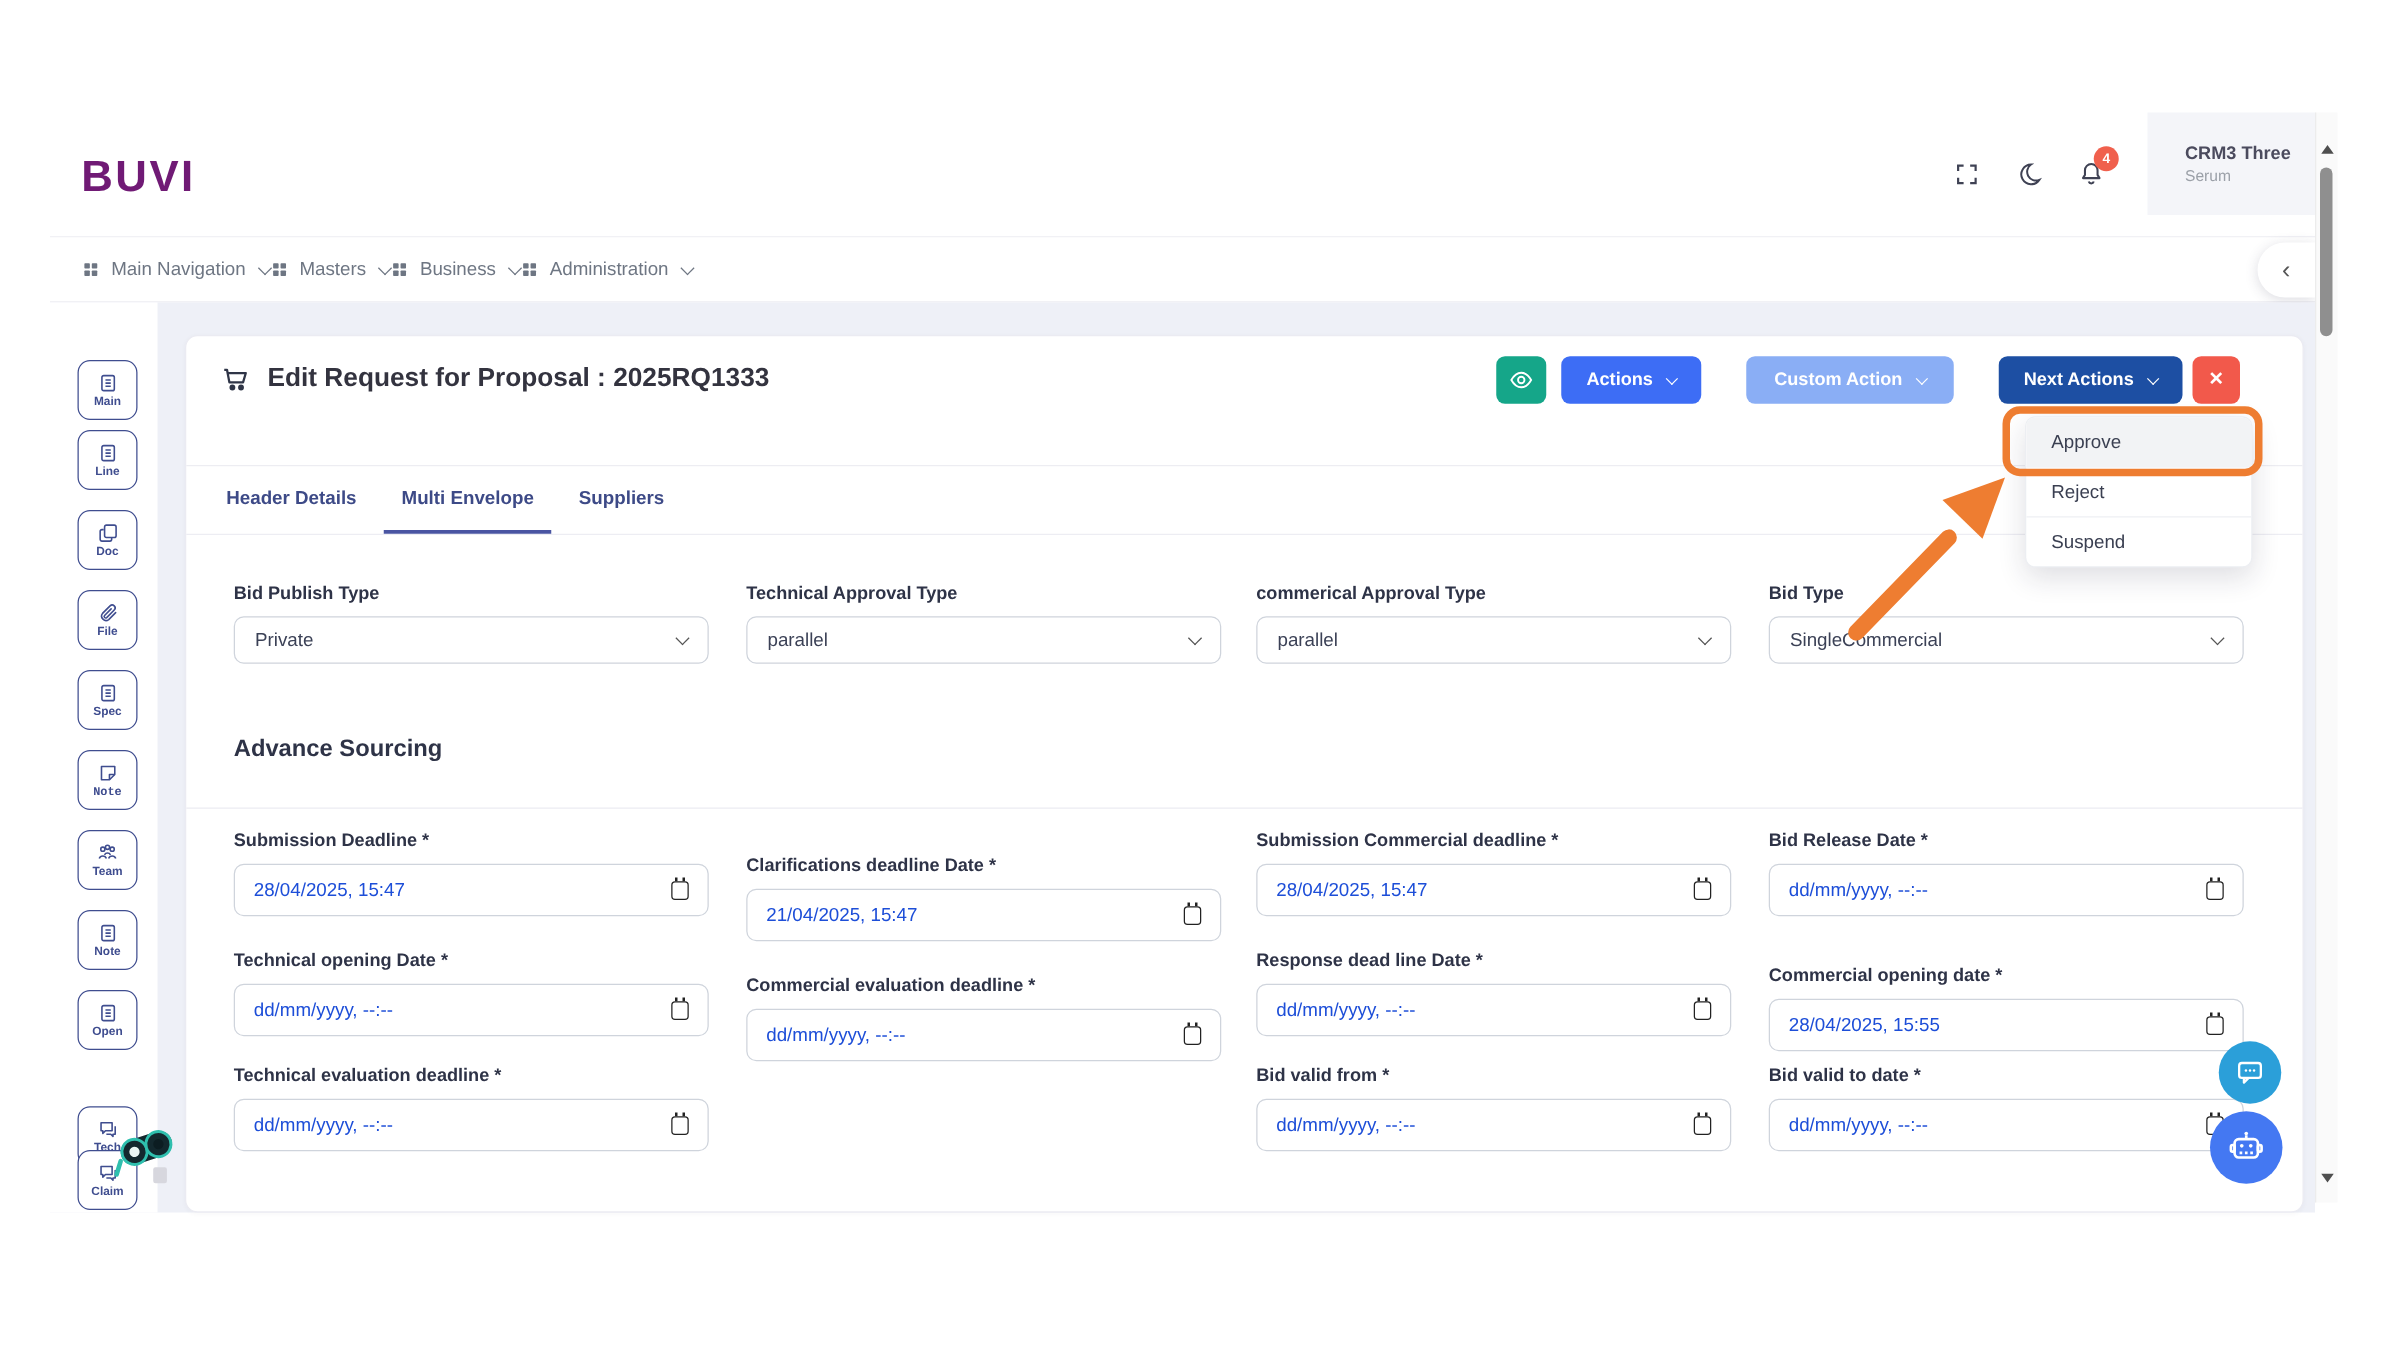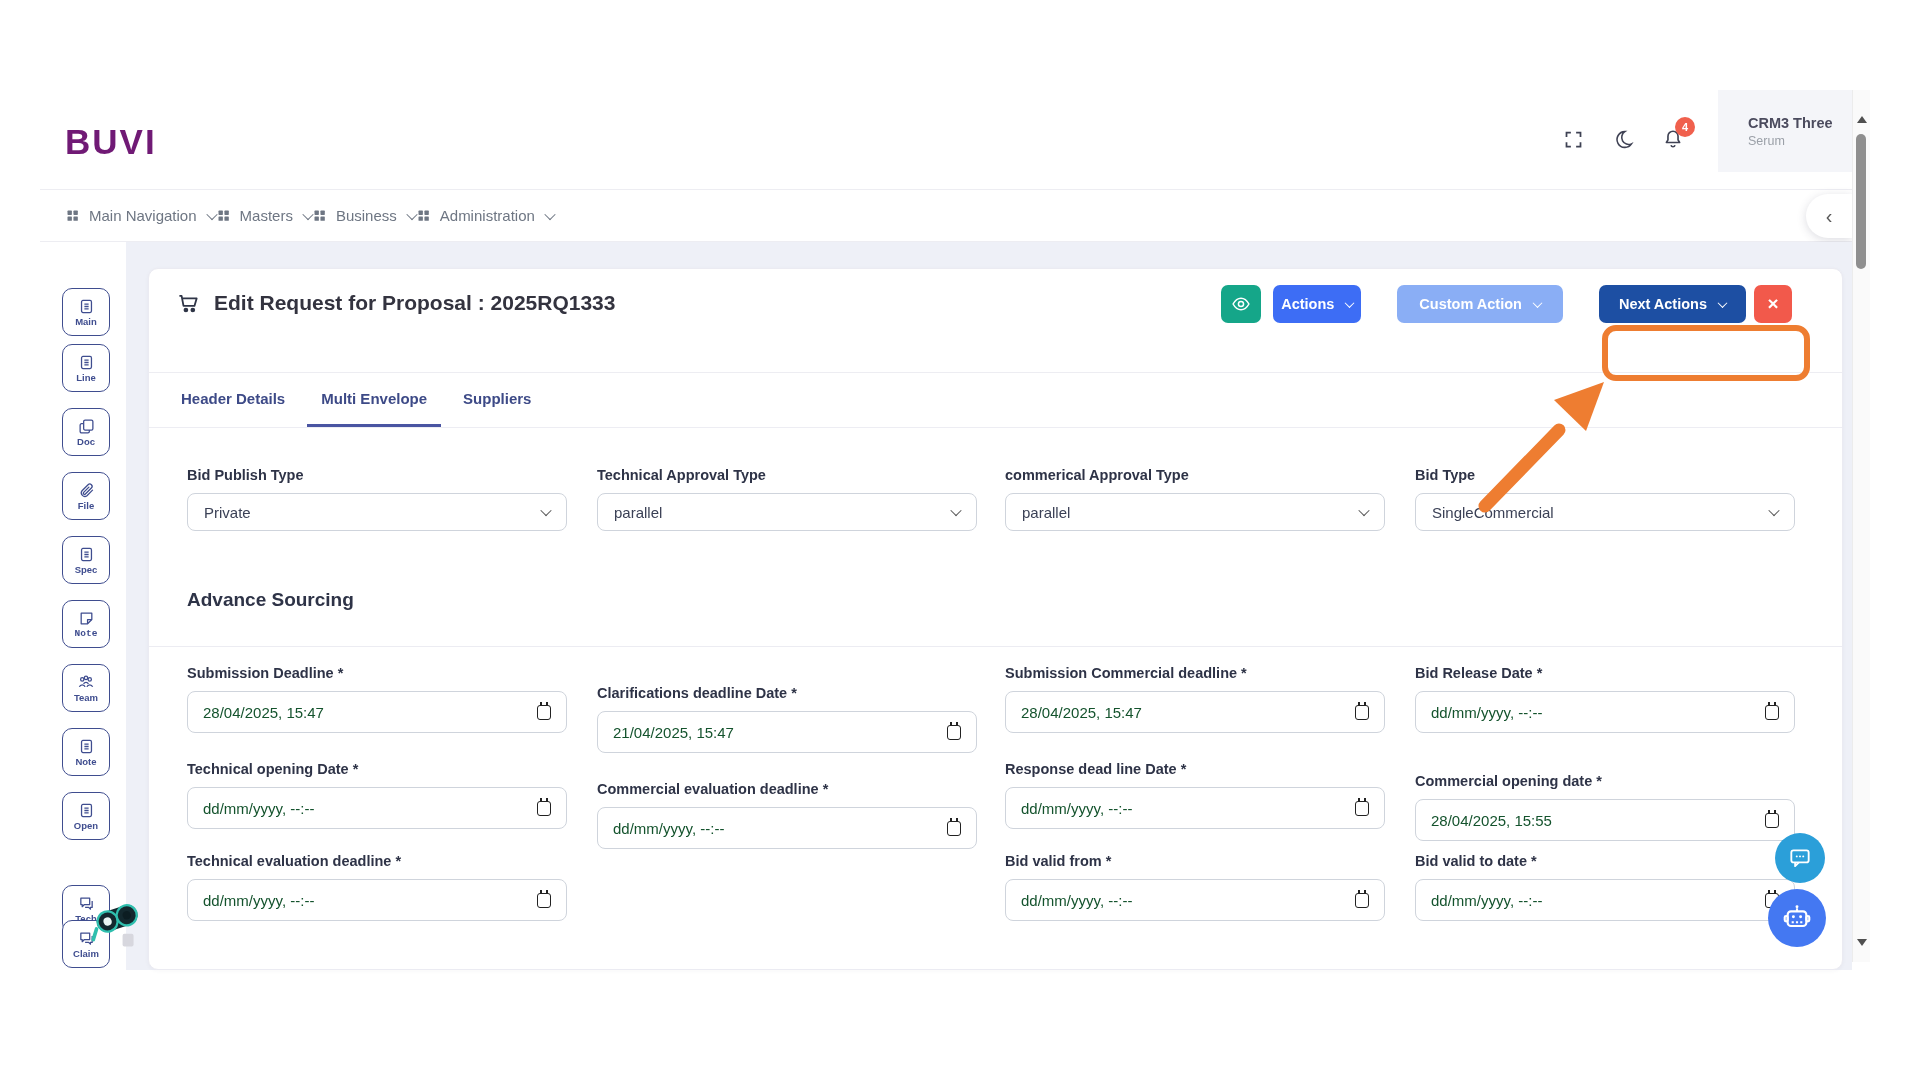--- a/index.html
+++ b/index.html
@@ -39,42 +39,42 @@
   .card{position:absolute;left:148px;top:268px;width:1695px;height:702px;background:#fff;border:1px solid #ebebf2;
         border-radius:10px;box-sizing:border-box;box-shadow:0 1px 4px rgba(40,40,80,.04);}
   .card-hdr-line{position:absolute;left:0;top:103px;width:100%;height:1px;background:#ededf2;}
   .page-title{position:absolute;left:28px;top:22px;display:flex;align-items:center;gap:14px;
               font-size:21px;font-weight:700;color:#33333f;}
   .hdr-btns{position:absolute;right:50px;top:16px;height:38px;display:flex;align-items:center;}
   .btn{height:38px;border-radius:7px;display:flex;align-items:center;justify-content:center;gap:10px;
        font-size:14.5px;font-weight:600;color:#fff;cursor:pointer;box-sizing:border-box;}
   .btn .chev{border-color:#fff;width:6px;height:6px;}
   .btn-eye{width:40px;background:#15a689;margin-right:12px;}
-  .btn-actions{padding:0 8px;background:#3d6df5;margin-right:36px;}
+  .btn-actions{padding:0 20px;background:#3d6df5;margin-right:36px;}
   .btn-custom{padding:0 22px;background:#8aaef5;margin-right:36px;}
   .btn-next{padding:0 20px;background:#1d4fa3;margin-right:8px;}
   .btn-close{width:38px;background:#f2594b;font-size:19px;font-weight:700;}
   
   .tabs-row{position:absolute;left:0;top:104px;width:100%;height:55px;border-bottom:1px solid #ededf3;
             display:flex;align-items:stretch;padding-left:18px;box-sizing:border-box;gap:8px;}
   .tab{display:flex;align-items:center;padding:0 14px;font-size:15px;font-weight:700;color:#3d4a87;
        cursor:pointer;border-bottom:3px solid transparent;box-sizing:border-box;}
   .tab.active{border-bottom-color:#4a55a2;}
   
   .sel-field{position:absolute;top:198px;width:380px;}
   .f-label{font-size:14.5px;font-weight:700;color:#2e3347;}
   .sel-box{margin-top:10px;height:38px;border:1px solid #cfd4dc;border-radius:8px;background:#fff;display:flex;
            align-items:center;justify-content:space-between;padding:0 16px;font-size:15px;color:#3b4156;
            cursor:pointer;box-sizing:border-box;}
   .sel-box .chev{color:#555;}
   .section-title{position:absolute;left:38px;top:320px;font-size:19px;font-weight:700;color:#2e3347;}
   .section-line{position:absolute;left:0;top:377px;width:100%;height:1px;background:#ececf2;}
   .date-field{position:absolute;width:380px;}
   .d-input{margin-top:10px;height:42px;border:1px solid #cfd4dc;border-radius:8px;background:#fff;display:flex;
-           align-items:center;justify-content:space-between;padding:0 15px;font-size:15px;color:#14532d;
+           align-items:center;justify-content:space-between;padding:0 15px;font-size:15px;color:#1d4ed8;
            cursor:text;box-sizing:border-box;}
   .cal{position:relative;width:14px;height:15px;border:1.7px solid #222;border-radius:3px;box-sizing:border-box;cursor:pointer;}
   .cal:before{content:"";position:absolute;left:2px;top:-4px;width:2px;height:3px;background:#222;box-shadow:6px 0 0 #222;}
   
   .dropdown{position:absolute;left:1620px;top:333px;width:180px;background:#fff;border:1px solid #eceef2;
             border-radius:8px;box-shadow:0 8px 22px rgba(30,30,60,.14);z-index:5;overflow:hidden;}
   .menu-item{height:39px;display:flex;align-items:center;padding-left:20px;font-size:15px;color:#3a3f51;cursor:pointer;}
   .menu-item + .menu-item{border-top:1px solid #eef0f3;}
   .menu-item.active{background:#f2f3f5;}
   .annotation{position:absolute;left:1602px;top:325px;width:208px;height:56px;border:6px solid #ee7d31;
@@ -442,20 +442,25 @@
         <div class="date-field" style="left: 1266px; top: 584px;">
           <div class="f-label">Bid valid to date *</div>
           <div class="d-input">
             <span class="d-val">dd/mm/yyyy, --:--</span>
             <span class="cal"></span>
           </div>
         </div>
       </div>
   </div>
 
+  <div class="dropdown" id="next-menu">
+      <div class="menu-item active">Approve</div>
+      <div class="menu-item">Reject</div>
+      <div class="menu-item">Suspend</div>
+    </div>
   <div class="annotation"></div>
   <svg class="arrow-svg" width="170" height="140" viewBox="0 0 170 140">
     <path d="M30 132 L104 56" stroke="#ee7d31" stroke-width="13" stroke-linecap="round"></path>
     <polygon points="149,8 131,57 99,26" fill="#ee7d31"></polygon>
   </svg>
 
   <div class="fab fab-chat">
     <svg viewBox="0 0 24 24" width="26" height="26" fill="none" stroke="#fff" stroke-width="1.7" stroke-linejoin="round">
         <rect x="4" y="5" width="16" height="11" rx="2"></rect>
         <path d="M7.5 16v3.5L11 16"></path>

